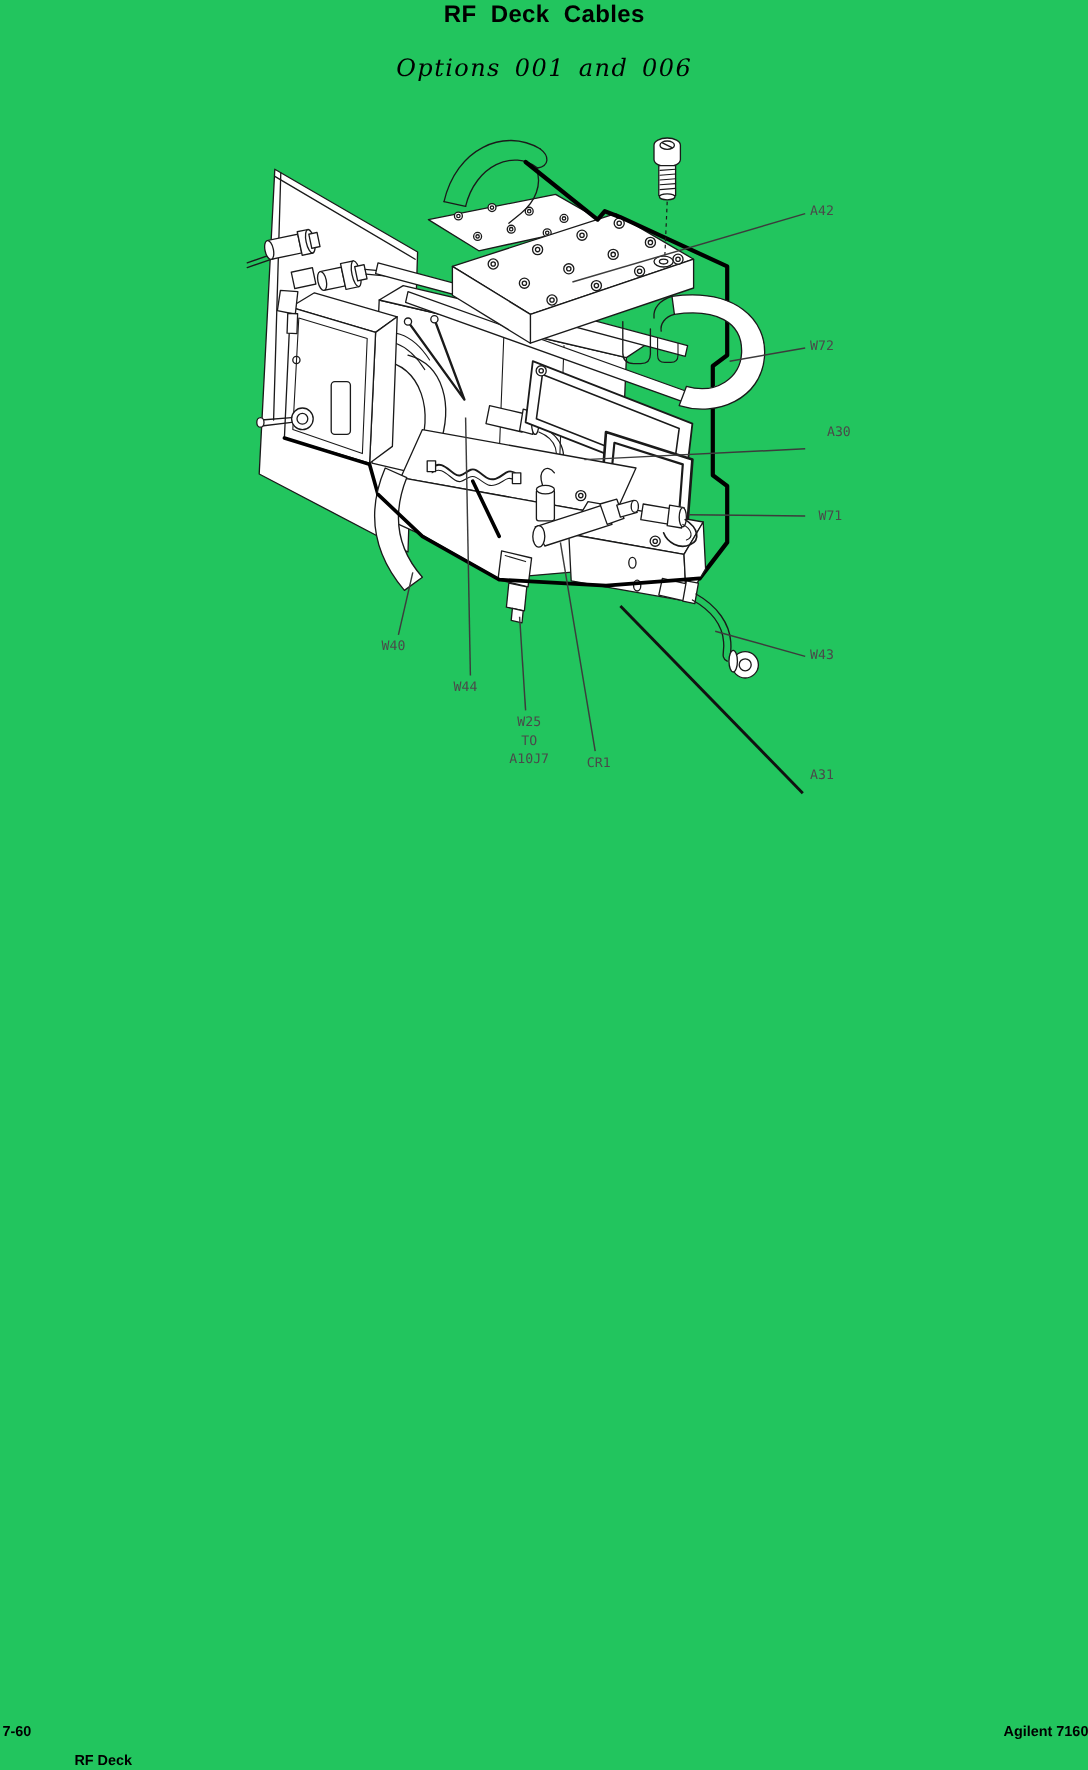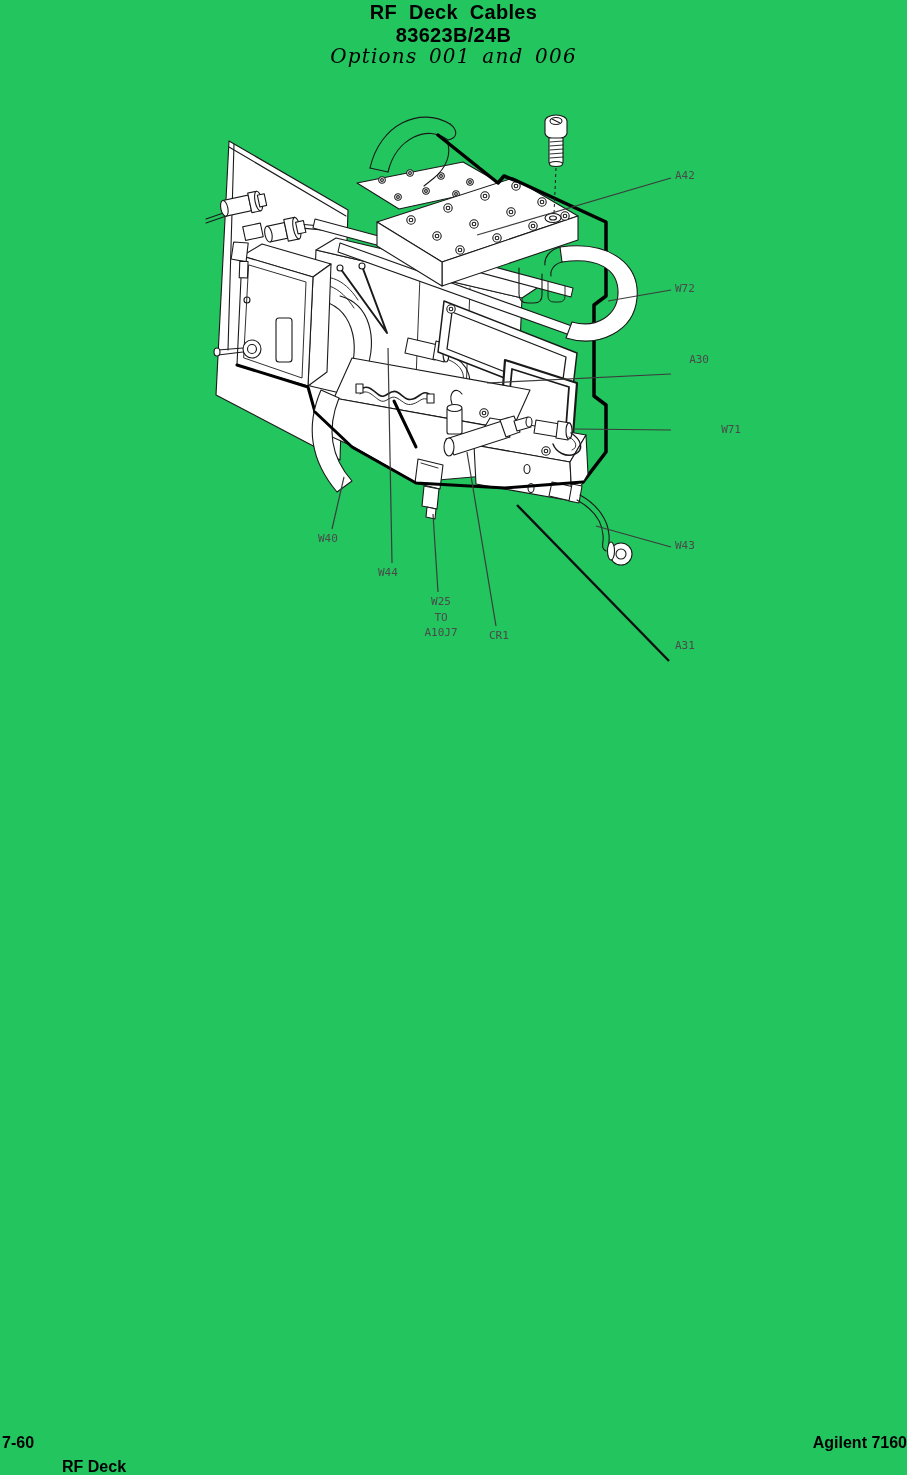--- a/index.html
+++ b/index.html
@@ -20,33 +20,32 @@
   .hv2{stroke:#000;stroke-width:3;fill:none;stroke-linejoin:round;stroke-linecap:round;}
   .thin{stroke-width:.9;}
   .dash{stroke:#1a1a1a;stroke-width:1;stroke-dasharray:3 3;}
   .leader{stroke:#3c3c3c;stroke-width:1.2;}
   .leader.thick{stroke-width:2.4;stroke:#111;}
   .callouts{position:absolute;inset:0;pointer-events:none;}
   .callout{position:absolute;font-family:"DejaVu Sans Mono",monospace;font-size:11px;line-height:15.5px;color:#4a4a4a;white-space:pre-line;letter-spacing:0;}
   .caption{position:absolute;top:679px;left:0;right:0;text-align:center;font-weight:bold;font-size:20px;word-spacing:2px;}
 
   
-  .f{position:absolute;font-weight:bold;font-size:16px;line-height:22px;}
+  .f{position:absolute;font-weight:bold;font-size:12px;line-height:22px;}
   .f-page{left:2px;top:1432px;}
   .f-chap{left:62px;top:1432px;}
   .f-sect{left:62px;top:1456px;}
   .f-brand{right:0;top:1432px;text-align:right;}
 </style>
 </head>
 <body>
 
 <div class="page">
 
   <div class="hline h1">RF Deck Cables</div>
-  <div class="hline h2">83623B/24B</div>
   <div class="hline h3">Options 001 and 006</div>
 
   <svg class="fig-svg" viewBox="200 95 520 600" xmlns="http://www.w3.org/2000/svg">
     <defs>
       <g id="scr">
           <circle class="ln fw" r="4.2"></circle>
           <circle class="ln" r="1.8"></circle>
         </g>
       <g id="scrS">
           <circle class="ln fw" r="3.3"></circle>
@@ -266,21 +265,21 @@
         <line x1="392" y1="563" x2="388" y2="348" class="leader"></line>
         <line x1="438" y1="592" x2="433" y2="514" class="leader"></line>
         <line x1="496" y1="626" x2="467" y2="452" class="leader"></line>
       </g>
   </svg>
 
   <div class="callouts" id="callouts">
       <div class="callout" style="left: 675px; top: 168px; width: 34px; text-align: left;">A42</div>
       <div class="callout" style="left: 675px; top: 281px; width: 34px; text-align: left;">W72</div>
       <div class="callout" style="left: 675px; top: 352px; width: 34px; text-align: right;">A30</div>
-      <div class="callout" style="left: 675px; top: 422px; width: 34px; text-align: right; margin-left: 32px;">W71</div>
+      <div class="callout" style="left: 675px; top: 422px; width: 34px; text-align: center;">W71</div>
       <div class="callout" style="left: 675px; top: 538px; width: 34px; text-align: left;">W43</div>
       <div class="callout" style="left: 675px; top: 638px; width: 34px; text-align: left;">A31</div>
       <div class="callout" style="left: 318px; top: 531px; width: 34px; text-align: left;">W40</div>
       <div class="callout" style="left: 378px; top: 565px; width: 34px; text-align: left;">W44</div>
       <div class="callout" style="left: 412px; top: 594px; width: 58px; text-align: center;">W25
 TO
 A10J7</div>
       <div class="callout" style="left: 489px; top: 628px; width: 34px; text-align: left;">CR1</div>
     </div>
 

